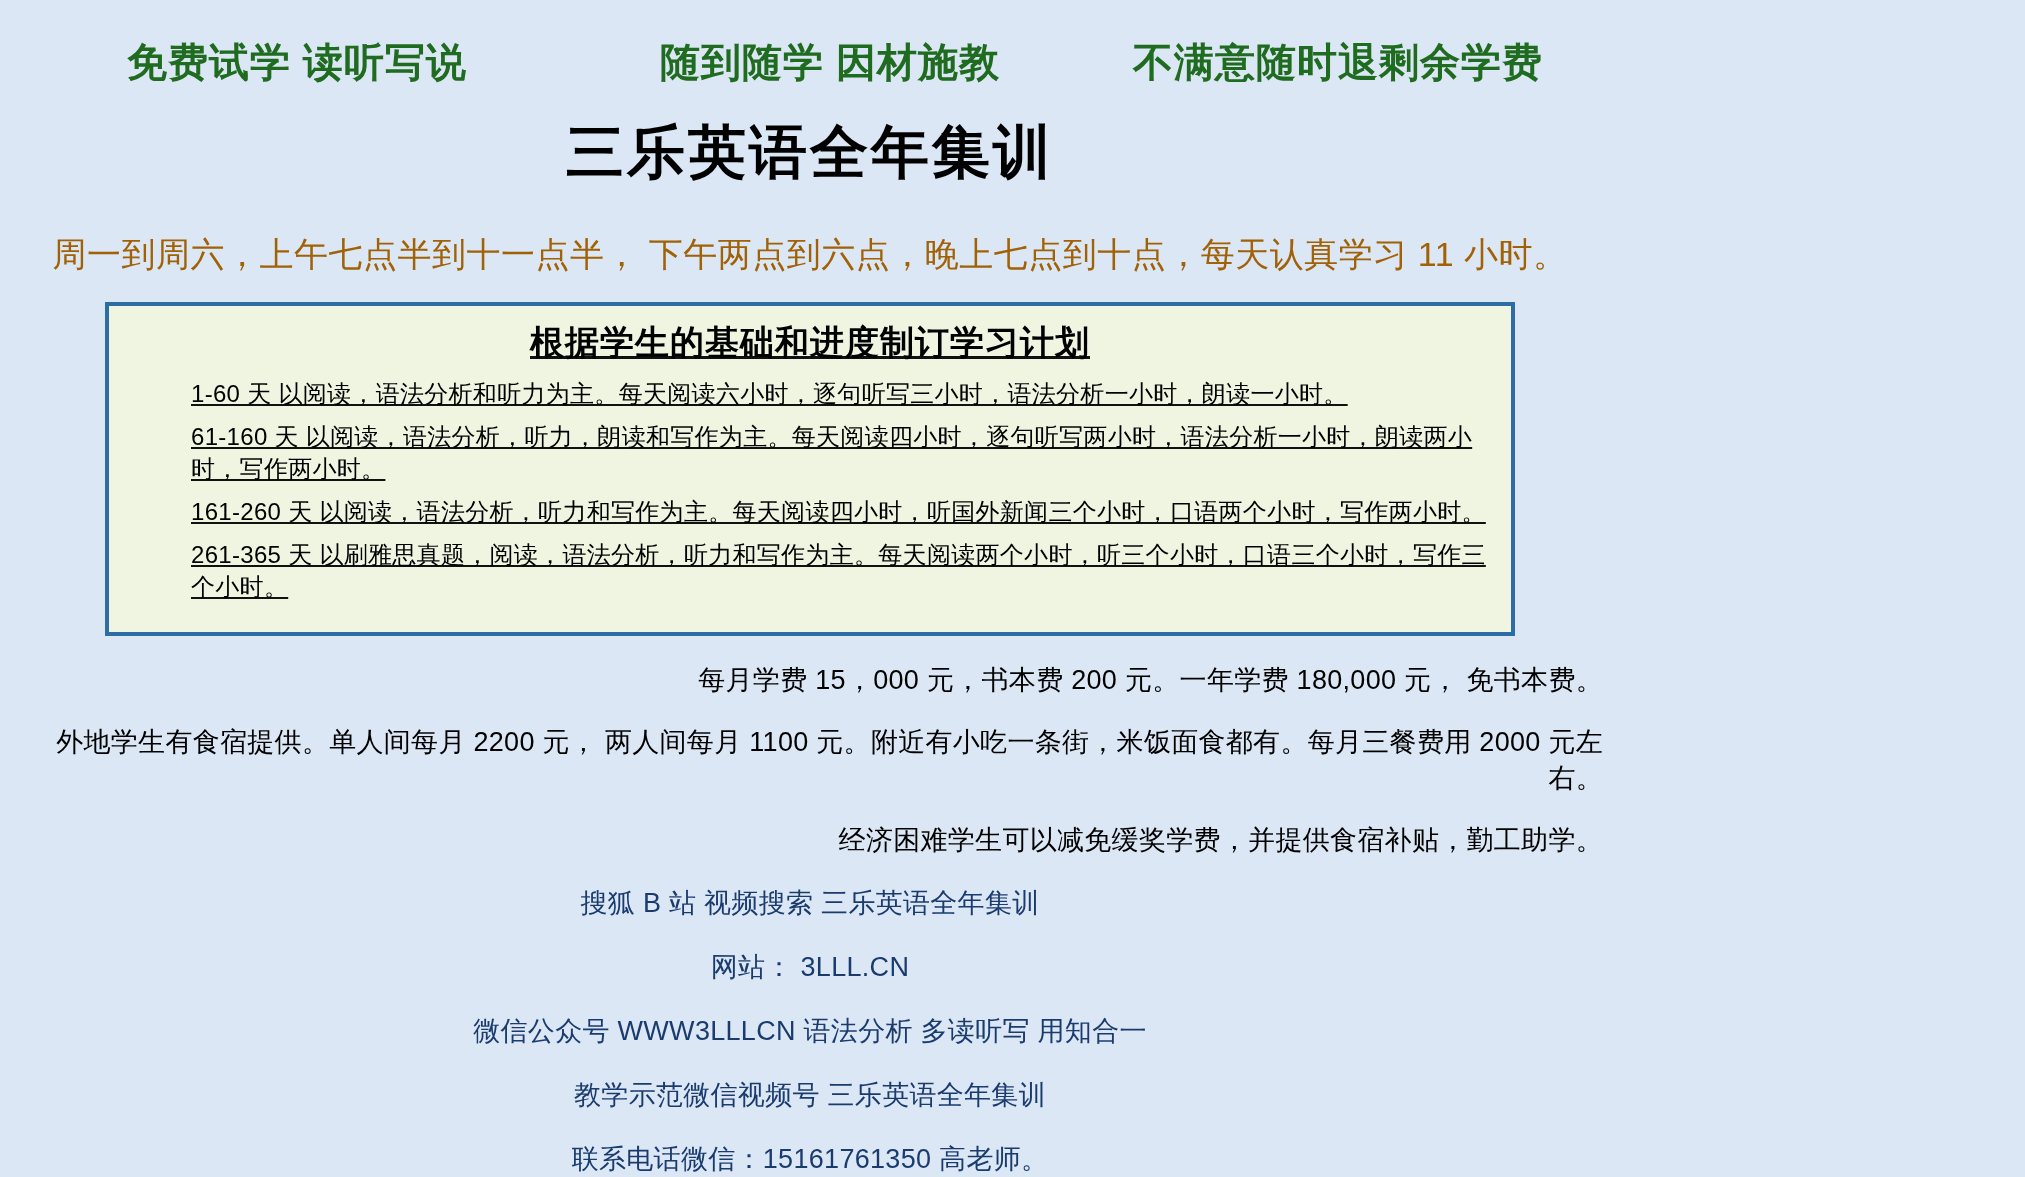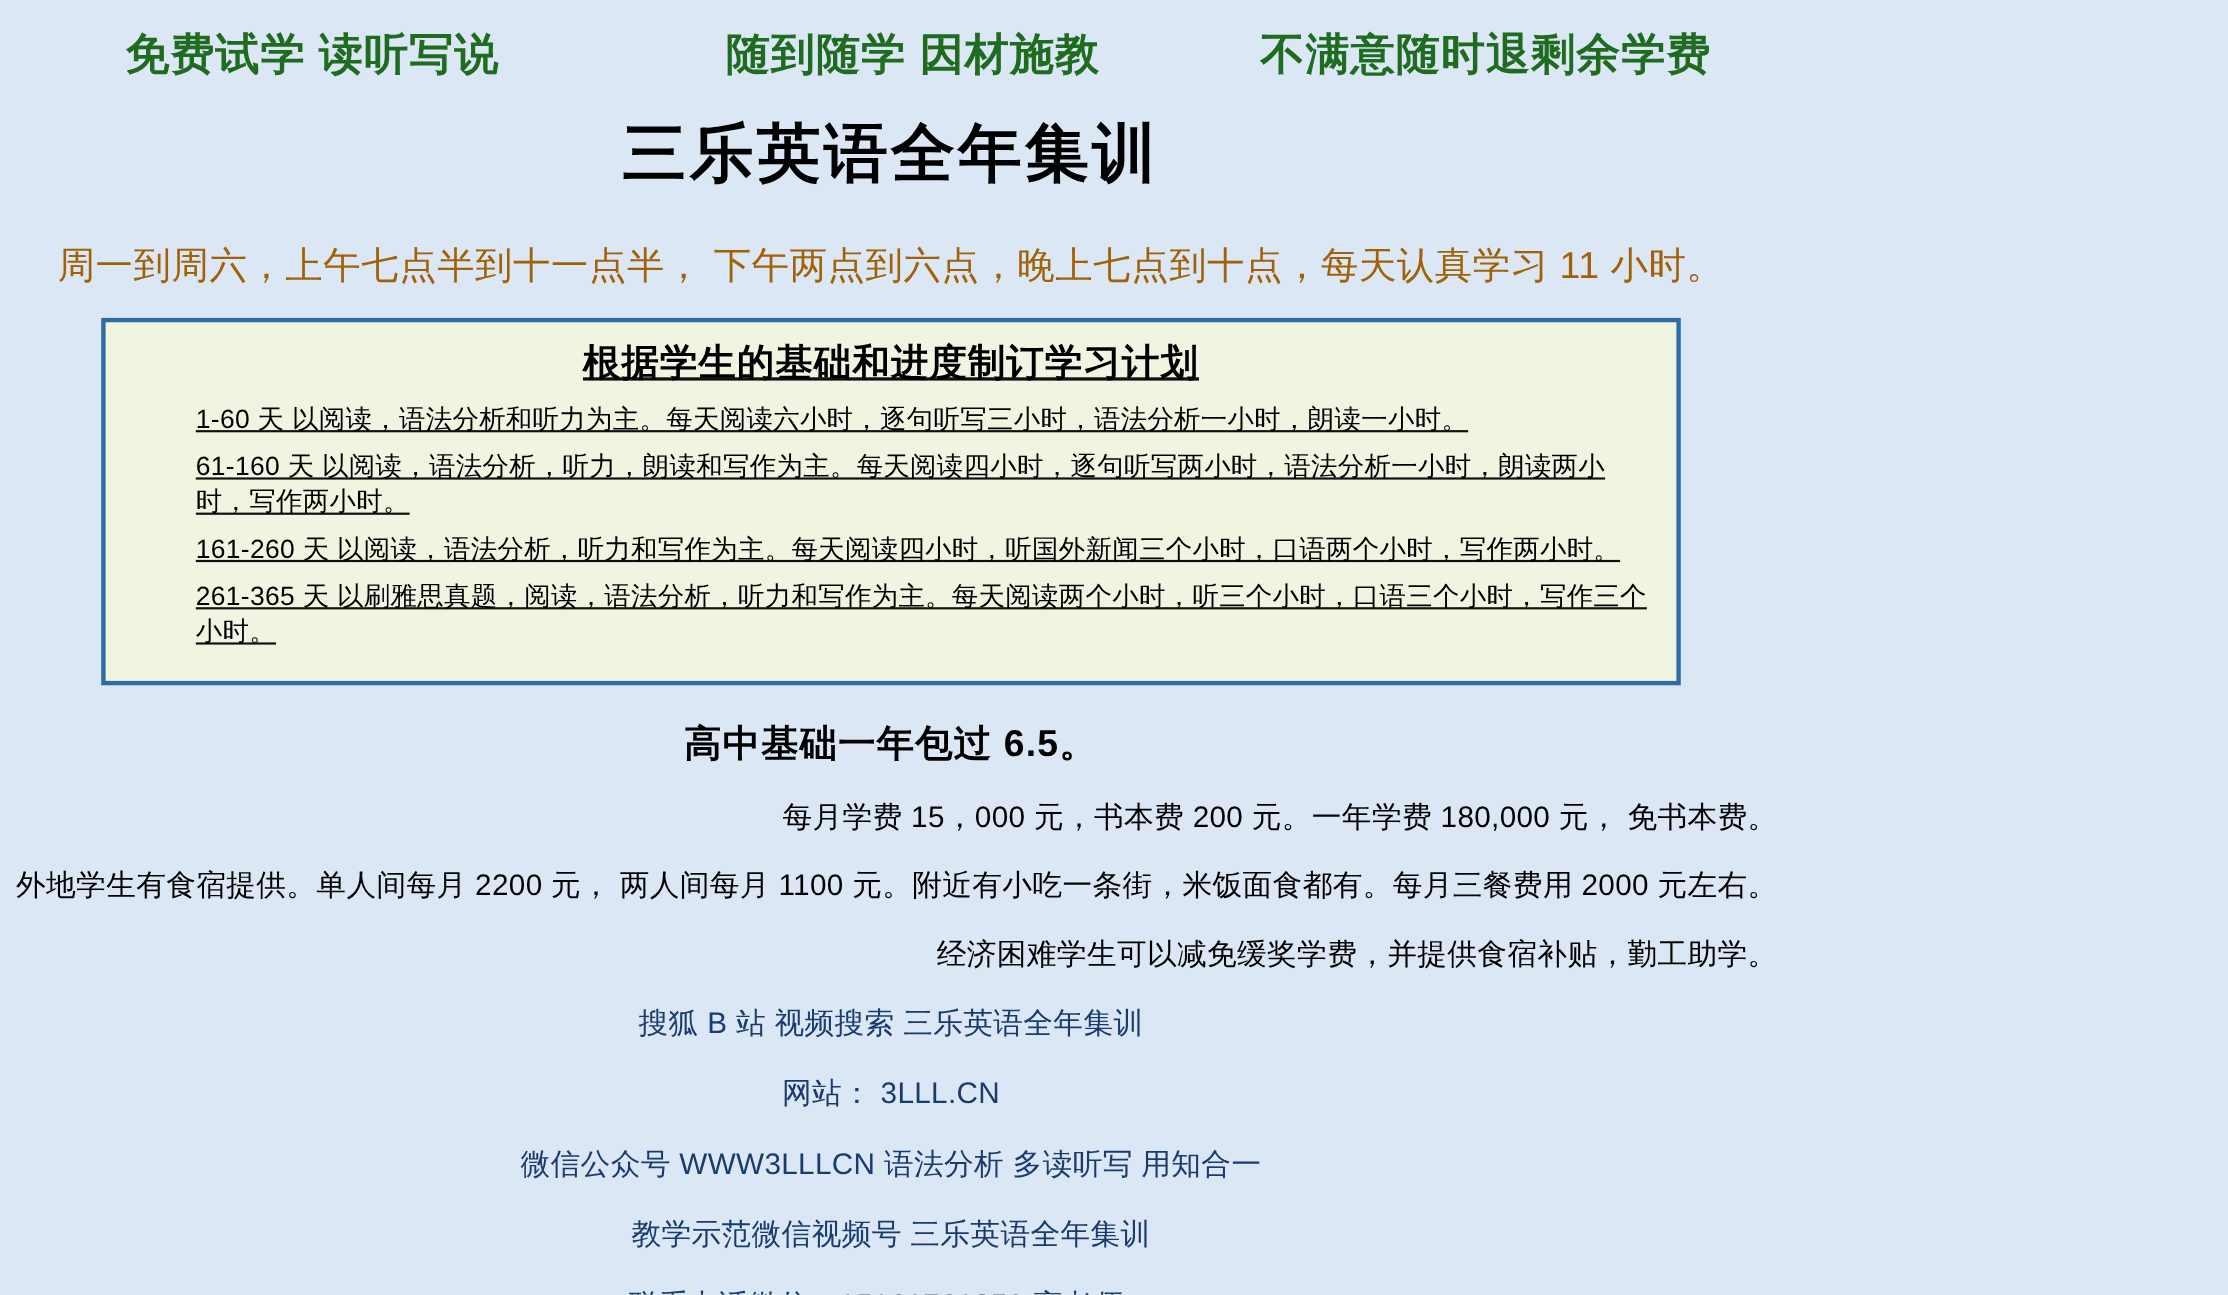--- a/index.html
+++ b/index.html
@@ -12,21 +12,21 @@
     background: #dce7f5;
     font-family: "Liberation Sans", sans-serif;
     color: #111;
     overflow: hidden;
   }
   .page {
     width: 1620px;
     height: 1177px;
     position: relative;
     box-sizing: border-box;
-    padding: 4px;
+    padding: 17px;
     border-radius: 25px;
   }
   .slogan-row {
     display: flex;
     justify-content: space-between;
     align-items: baseline;
     padding: 18px 60px 0 110px;
     box-sizing: border-box;
   }
   .slogan {
@@ -118,21 +118,20 @@
   <div class="schedule-line">周一到周六，上午七点半到十一点半， 下午两点到六点，晚上七点到十点，每天认真学习 11 小时。</div>
 
   <div class="plan-box">
     <div class="plan-title">根据学生的基础和进度制订学习计划</div>
     <div class="plan-line">1-60 天  以阅读，语法分析和听力为主。每天阅读六小时，逐句听写三小时，语法分析一小时，朗读一小时。</div>
     <div class="plan-line">61-160 天  以阅读，语法分析，听力，朗读和写作为主。每天阅读四小时，逐句听写两小时，语法分析一小时，朗读两小时，写作两小时。</div>
     <div class="plan-line">161-260 天  以阅读，语法分析，听力和写作为主。每天阅读四小时，听国外新闻三个小时，口语两个小时，写作两小时。</div>
     <div class="plan-line">261-365 天  以刷雅思真题，阅读，语法分析，听力和写作为主。每天阅读两个小时，听三个小时，口语三个小时，写作三个小时。</div>
   </div>
 
-  <div class="highlight-line">高中基础一年包过 6.5。</div>
 
   <div class="body-line">每月学费 15，000 元，书本费 200 元。一年学费 180,000 元，  免书本费。</div>
   <div class="body-line">外地学生有食宿提供。单人间每月 2200 元， 两人间每月 1100 元。附近有小吃一条街，米饭面食都有。每月三餐费用 2000 元左右。</div>
   <div class="body-line">经济困难学生可以减免缓奖学费，并提供食宿补贴，勤工助学。</div>
 
   <div class="contact-line first">搜狐  B 站  视频搜索  三乐英语全年集训</div>
   <div class="contact-line">网站：   3LLL.CN</div>
   <div class="contact-line">微信公众号  WWW3LLLCN  语法分析  多读听写  用知合一</div>
   <div class="contact-line">教学示范微信视频号  三乐英语全年集训</div>
   <div class="contact-line">联系电话微信：15161761350   高老师。</div>

